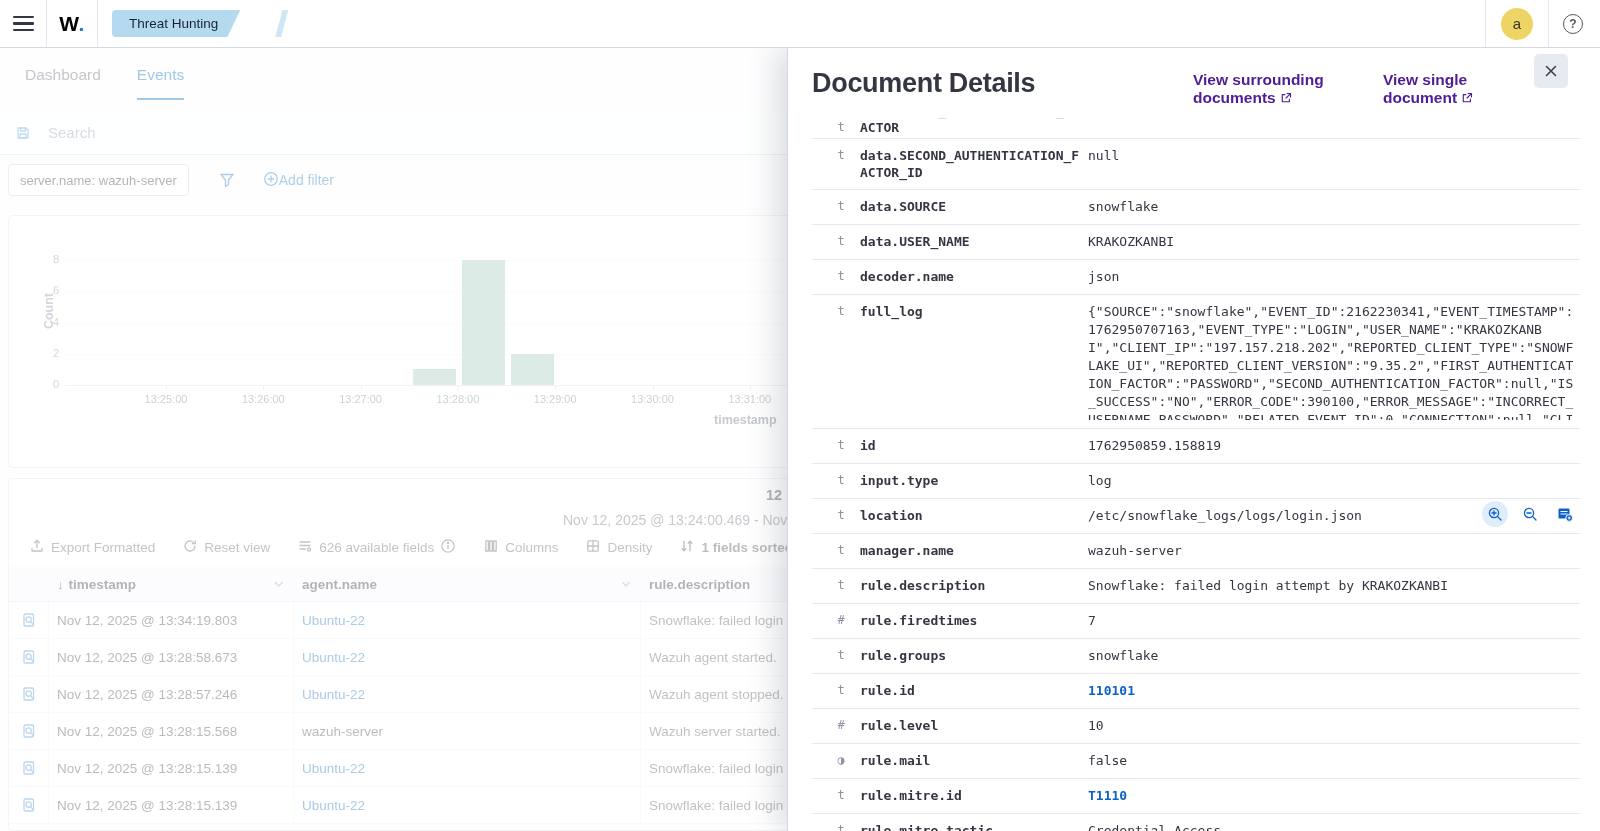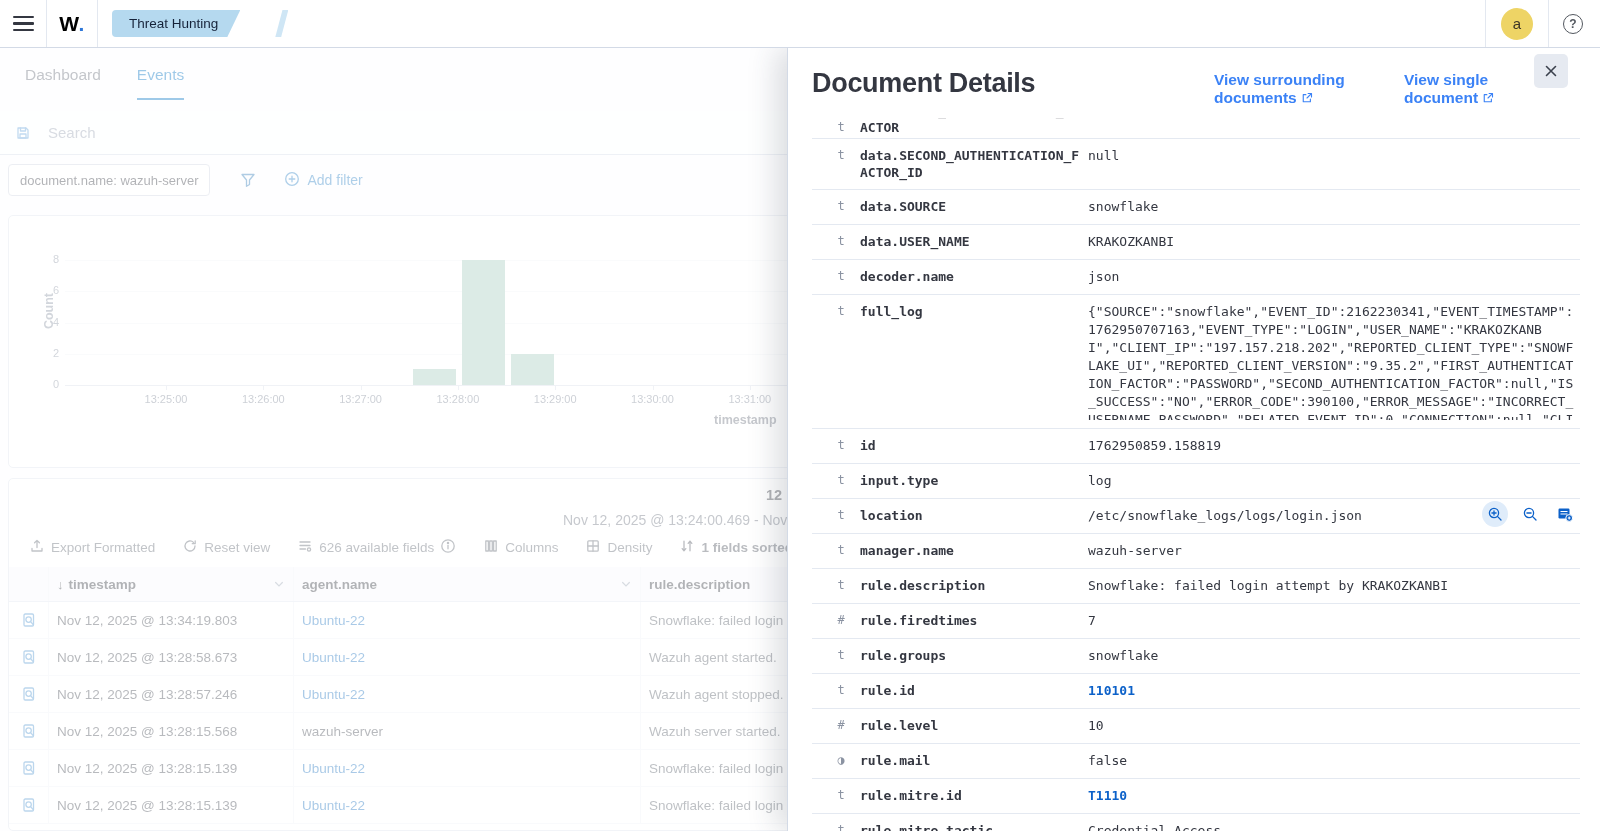--- a/index.html
+++ b/index.html
@@ -35,21 +35,21 @@
   .tab { color:#646a77; padding-bottom:14px; cursor:pointer; }
   .tab.active { color:#0071c2; border-bottom:2px solid #0071c2; }
   .searchbar { position:absolute; left:0; top:63px; width:1600px; height:44px; background:#fdfefe;
     border-bottom:1px solid #d3dae6; display:flex; align-items:center; }
   .save-icon { margin-left:15px; color:#5e9fd8; display:flex; }
   .search-ph { margin-left:17px; font-size:15px; color:#98a2b3; }
   .filterrow { position:absolute; left:0; top:112px; width:790px; height:40px; display:flex; align-items:center; }
   .filter-pill { margin-left:8px; height:32px; display:flex; align-items:center; padding:0 11px;
     border:1px solid #cdd3df; border-radius:4px; background:#fff; font-size:13px; color:#343741; }
   .funnel-btn { margin-left:30px; color:#2f7ab8; display:flex; }
-  .addfilter { margin-left:28px; display:flex; align-items:center; gap:7px; color:#2c80c5; font-size:14px; }
+  .addfilter { margin-left:28px; display:flex; align-items:center; color:#2c80c5; font-size:14px; }
 
   .panel { position:absolute; background:#fff; border:1px solid #dce3ec; border-radius:5px; }
   #chart-panel { left:8px; top:167px; width:1584px; height:253px; }
   #table-panel { left:8px; top:430px; width:1584px; height:353px; }
 
   
   .c-ylab { position:absolute; width:40px; text-align:right; font-size:11px; color:#8a93a2; }
   .c-grid { position:absolute; height:1px; background:#f1f4f8; }
   .c-axis { position:absolute; height:1px; background:#d7dde6; }
   .c-tickmark { position:absolute; width:1px; height:5px; background:#d7dde6; }
@@ -81,22 +81,22 @@
   .dim { position:absolute; left:0; top:48px; width:1600px; height:783px;
     background:rgba(255,255,255,0.62); z-index:40; }
 
   
   .flyout { position:absolute; left:787px; top:48px; width:813px; height:783px; background:#fff;
     z-index:60; box-shadow:-10px 0 28px rgba(50,60,80,0.18); border-left:1px solid #d3dae6; }
   .fly-close { position:absolute; left:746px; top:6px; width:34px; height:34px; border-radius:5px;
     background:#e6eaf1; display:flex; align-items:center; justify-content:center; color:#3b414d; cursor:pointer; }
   .fly-title { position:absolute; left:24px; top:20px; font-size:27px; font-weight:bold; color:#343741;
     letter-spacing:-0.3px; }
-  .fly-link { position:absolute; top:23px; font-size:15.5px; font-weight:bold; color:#3b82f6;
-    line-height:18px; cursor:pointer;margin-left:21px; }
+  .fly-link { position:absolute; top:23px; font-size:15.5px; font-weight:bold; color:#4c1d95;
+    line-height:18px; cursor:pointer; }
   .fly-link .ext { display:inline-block; margin-left:4px; vertical-align:-1px; }
   #link-surround { left:405px; width:160px; }
   #link-single { left:595px; width:120px; }
 
   .field-list { position:absolute; left:24px; top:70px; right:20px; bottom:0; overflow:hidden; }
   .field-row { border-bottom:1px solid #e4e9f1; position:relative; }
   .field-row.partial { height:21px; overflow:hidden; }
   .field-inner { display:flex; align-items:flex-start; padding:8px 0; }
   .field-row.partial .field-inner { transform:translateY(-24px);align-items:flex-end; }
   .field-icon { width:14px; margin-left:22px; margin-right:12px; font-family:"DejaVu Sans Mono",monospace;
@@ -149,21 +149,21 @@
           <svg width="16" height="16" viewBox="0 0 16 16" fill="none" stroke="currentColor" stroke-width="1.3" stroke-linecap="round" stroke-linejoin="round">
             <path d="M3 3h8l2 2v8H3z"></path>
             <path d="M5.5 3v3h5V3"></path>
             <rect x="5" y="9" width="6" height="4"></rect>
           </svg>
         </span>
       <span class="search-ph">Search</span>
     </div>
 
     <div class="filterrow">
-      <div class="filter-pill">document.name: wazuh-server</div>
+      <div class="filter-pill">server.name: wazuh-server</div>
       <span class="funnel-btn" id="ic-funnel">
           <svg width="16" height="16" viewBox="0 0 16 16" fill="none" stroke="currentColor" stroke-width="1.3" stroke-linecap="round" stroke-linejoin="round">
             <path d="M2 2.5h12L9.5 8v4.5l-3 1.8V8z"></path>
           </svg>
         </span>
       <div class="addfilter">
         <span id="ic-plus"><svg width="16" height="16" viewBox="0 0 16 16" fill="none" stroke="currentColor" stroke-width="1.3" stroke-linecap="round" stroke-linejoin="round">
               <circle cx="8" cy="8" r="6.3"></circle>
               <path d="M8 5.2v5.6M5.2 8h5.6"></path>
             </svg></span>

